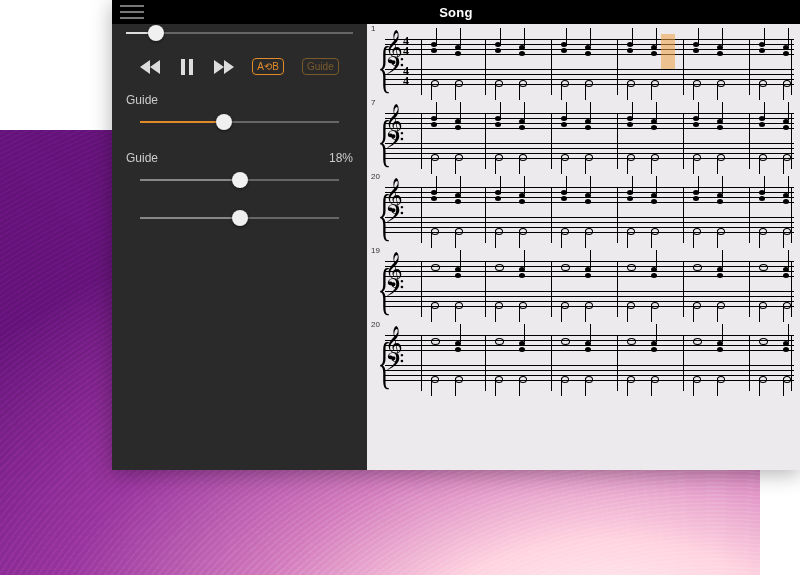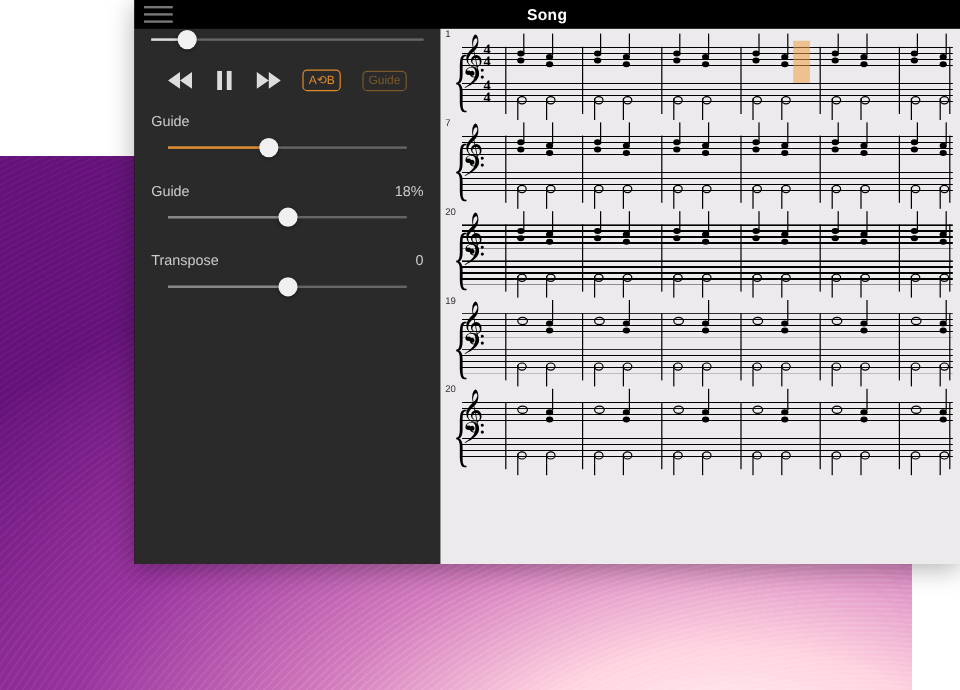--- a/index.html
+++ b/index.html
@@ -116,24 +116,20 @@
           <span>18%</span>
         </div>
         <div class="slider-track">
           <div class="slider-rail"></div>
           <div class="slider-fill" id="tmp-fill" style="background: rgb(136, 136, 136); width: 50%;"></div>
           <div class="slider-thumb" id="tmp-thumb" style="left: 50%;"></div>
         </div>
       </div>
 
       <div class="param">
-        <div class="row">
-          <span>Transpose</span>
-          <span>0</span>
-        </div>
         <div class="slider-track">
           <div class="slider-rail"></div>
           <div class="slider-fill" id="trn-fill" style="background: rgb(136, 136, 136); width: 50%;"></div>
           <div class="slider-thumb" id="trn-thumb" style="left: 50%;"></div>
         </div>
       </div>
     </div>
 
     <div class="score">
       <div class="score-inner" id="score-inner">

